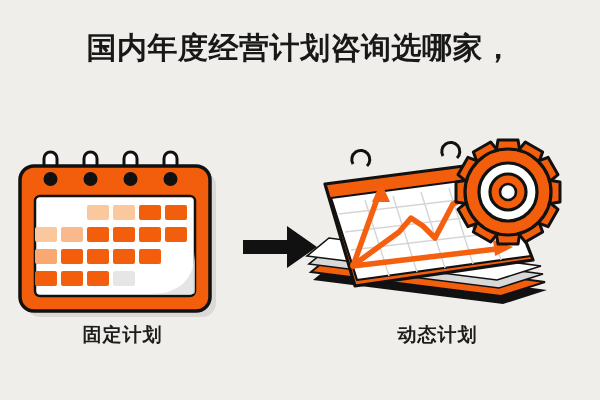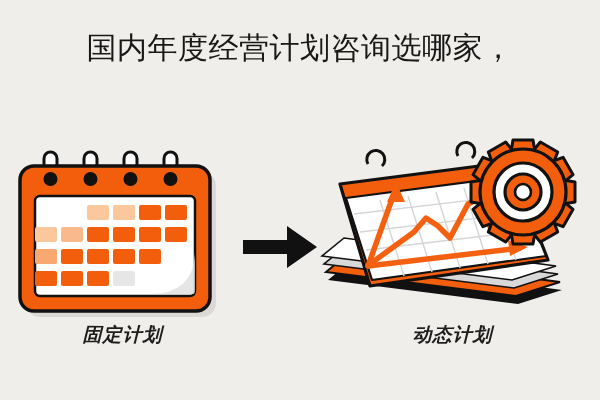--- a/index.html
+++ b/index.html
@@ -9,31 +9,31 @@
     font-family:"Liberation Sans","DejaVu Sans",sans-serif;
     position:relative;
   }
   #stage{position:relative;width:600px;height:400px;}
 
   
   .headline{
     position:absolute;left:0;top:28px;width:600px;
     text-align:center;
     color:#181818;
-    font-weight:normal;
+    font-weight:bold;
     font-size:30px;
     line-height:40px;
     letter-spacing:0.5px;
   }
   .headline .line{display:block;white-space:nowrap;}
 
   
-  .panel{position:absolute;font-style:italic;}
+  .panel{position:absolute;}
   #left-panel{left:10px;top:150px;width:225px;height:215px;}
-  #right-panel{left:310px;top:140px;width:285px;height:225px;}
+  #right-panel{left:295px;top:140px;width:285px;height:225px;}
 
   .caption{
     position:absolute;left:0;width:100%;
     text-align:center;
     font-size:19px;font-weight:bold;color:#1d1d1d;
     letter-spacing:1px;
   }
   #left-caption{top:172px;}
   #right-caption{top:182px;}
 

